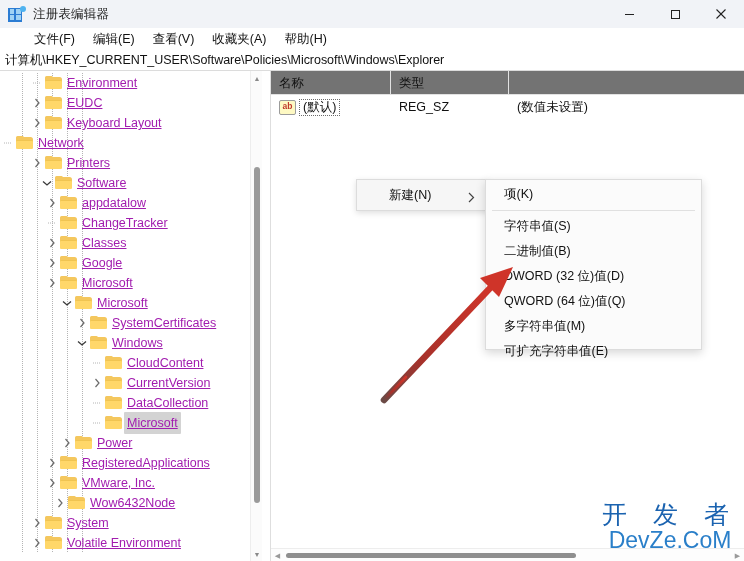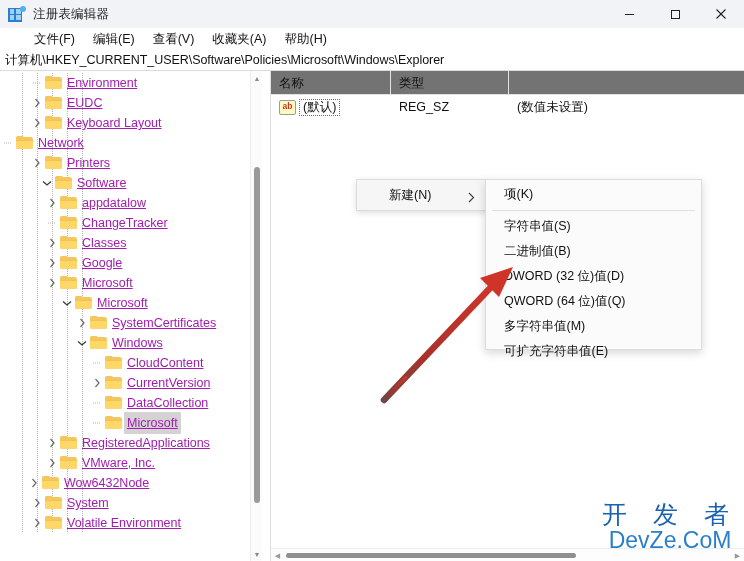--- a/index.html
+++ b/index.html
@@ -485,20 +485,33 @@
               <line x1="1" y1="5" x2="8" y2="5" stroke="#b4b4b4" stroke-width="1" stroke-dasharray="1 1"></line>
             </svg>
           </div>
           <div class="folder">
             <div class="tab"></div>
             <div class="back"></div>
             <div class="front"></div>
           </div>
           <div class="tlabel">Microsoft</div>
         </div>
+        <div class="trow" style="padding-left: 59px;">
+          <div class="twist">
+            <svg width="7" height="10" viewBox="0 0 7 10">
+              <polyline points="1.5,1 5,5 1.5,9" fill="none" stroke="#6b6b6b" stroke-width="1.2"></polyline>
+            </svg>
+          </div>
+          <div class="folder">
+            <div class="tab"></div>
+            <div class="back"></div>
+            <div class="front"></div>
+          </div>
+          <div class="tlabel">Power</div>
+        </div>
         <div class="trow" style="padding-left: 44px;">
           <div class="twist">
             <svg width="7" height="10" viewBox="0 0 7 10">
               <polyline points="1.5,1 5,5 1.5,9" fill="none" stroke="#6b6b6b" stroke-width="1.2"></polyline>
             </svg>
           </div>
           <div class="folder">
             <div class="tab"></div>
             <div class="back"></div>
             <div class="front"></div>
@@ -511,21 +524,21 @@
               <polyline points="1.5,1 5,5 1.5,9" fill="none" stroke="#6b6b6b" stroke-width="1.2"></polyline>
             </svg>
           </div>
           <div class="folder">
             <div class="tab"></div>
             <div class="back"></div>
             <div class="front"></div>
           </div>
           <div class="tlabel">VMware, Inc.</div>
         </div>
-        <div class="trow" style="padding-left: 26px;">
+        <div class="trow" style="padding-left: 52px;">
           <div class="twist">
             <svg width="7" height="10" viewBox="0 0 7 10">
               <polyline points="1.5,1 5,5 1.5,9" fill="none" stroke="#6b6b6b" stroke-width="1.2"></polyline>
             </svg>
           </div>
           <div class="folder">
             <div class="tab"></div>
             <div class="back"></div>
             <div class="front"></div>
           </div>

